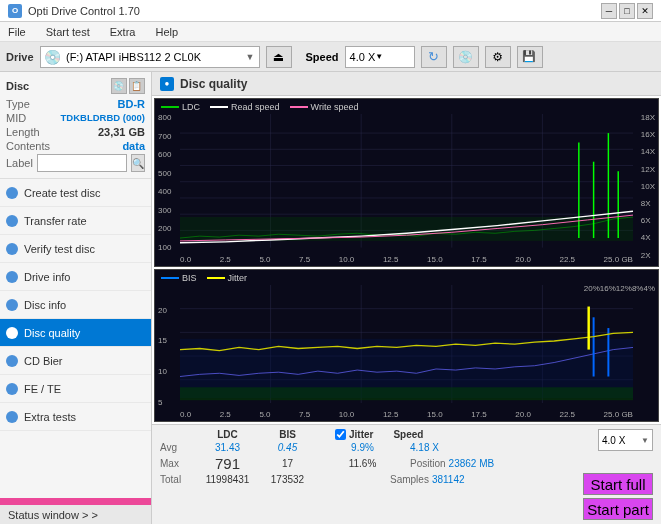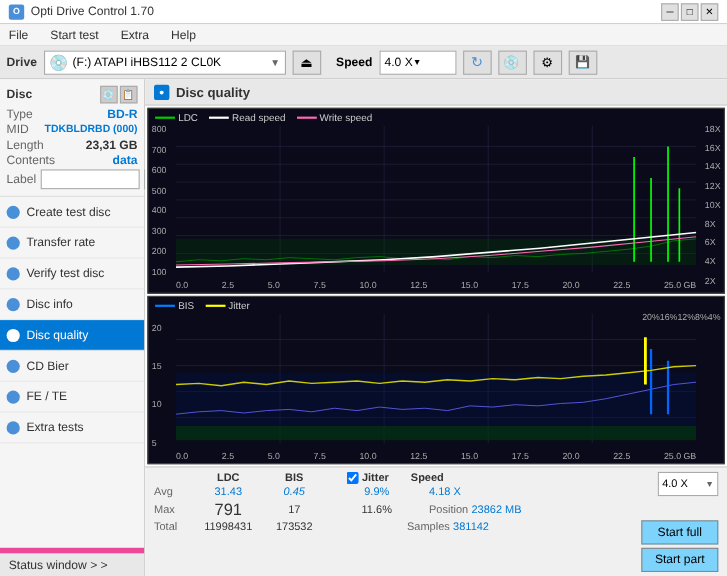--- a/index.html
+++ b/index.html
@@ -26,58 +26,58 @@
     .drive-select-arrow { font-size: 9px; color: #666; }
     .drive-eject-btn { width: 26px; height: 22px; border: 1px solid #aaa; background: #e0e0e0; cursor: pointer; display: flex; align-items: center; justify-content: center; font-size: 12px; }
     .speed-label { font-size: 11px; font-weight: bold; margin-left: 8px; }
     .speed-select { height: 22px; width: 70px; font-size: 11px; border: 1px solid #aaa; background: white; display: flex; align-items: center; padding: 0 4px; }
     .icon-btn { width: 26px; height: 22px; border: 1px solid #aaa; background: #e0e0e0; cursor: pointer; display: flex; align-items: center; justify-content: center; }
 
     
     .main-content { display: flex; height: calc(524px - 22px - 20px - 30px); }
 
     
-    .sidebar { width: 132px; background: #f5f5f5; border-right: 1px solid #ccc; display: flex; flex-direction: column; }
+    .sidebar { width: 152px; background: #f5f5f5; border-right: 1px solid #ccc; display: flex; flex-direction: column; }
     .disc-section { padding: 6px; border-bottom: 1px solid #ddd; }
     .disc-header { display: flex; align-items: center; justify-content: space-between; margin-bottom: 4px; }
     .disc-header-title { font-size: 11px; font-weight: bold; color: #333; }
     .disc-icon-area { display: flex; gap: 2px; }
     .disc-info-row { display: flex; justify-content: space-between; margin-bottom: 2px; }
     .disc-info-label { font-size: 11px; color: #666; }
     .disc-info-value { font-size: 11px; color: #0078d4; font-weight: bold; }
     .disc-info-value.black { color: #333; }
     .disc-label-row { display: flex; align-items: center; gap: 4px; margin-top: 2px; }
     .disc-label-input { height: 18px; width: 90px; border: 1px solid #aaa; background: white; font-size: 10px; padding: 0 2px; }
 
     
     .nav-items { flex: 1; }
     .nav-item { height: 28px; display: flex; align-items: center; padding: 0 6px; cursor: pointer; gap: 6px; border-bottom: 1px solid #e8e8e8; }
     .nav-item.active { background: #0078d4; }
     .nav-item.active .nav-label { color: white; }
     .nav-label { font-size: 11px; color: #333; }
     .nav-icon-circle { width: 14px; height: 14px; border-radius: 50%; background: #4a90d9; display: flex; align-items: center; justify-content: center; }
 
     
-    .status-window-btn { height: 26px; display: flex; align-items: center; padding: 0 8px; cursor: pointer; border-top: 5px solid #ec4899; font-size: 11px; color: #333; gap: 2px; background: #e8e8e8; }
+    .status-window-btn { height: 26px; display: flex; align-items: center; padding: 0 8px; cursor: pointer; border-top: 7px solid #ec4899; font-size: 11px; color: #333; gap: 2px; background: #e8e8e8; }
 
     
     .main-panel { flex: 1; display: flex; flex-direction: column; background: #fff; }
     .panel-header { background: #e8e8e8; height: 24px; display: flex; align-items: center; padding: 0 8px; border-bottom: 1px solid #ccc; gap: 6px; }
     .panel-header-icon { width: 14px; height: 14px; background: #0078d4; border-radius: 2px; display: flex; align-items: center; justify-content: center; color: white; font-size: 8px; }
     .panel-title { font-size: 12px; font-weight: bold; color: #333; }
 
     
     .charts-container { flex: 1; display: flex; flex-direction: column; padding: 0; }
     .chart-area { flex: 1; position: relative; background: #1a1a2e; border: 1px solid #444; margin: 2px; }
     .chart-legend { position: absolute; top: 2px; left: 4px; display: flex; gap: 8px; z-index: 2; }
 
     
     .bottom-controls { height: 95px; background: #f0f0f0; border-top: 1px solid #ccc; padding: 4px 6px; }
     .start-buttons { display: flex; flex-direction: column; gap: 3px; }
-    .start-btn { width: 70px; height: 22px; font-size: 11px; border: 1px solid #888; background: #7dd3fc; cursor: pointer; display: flex; align-items: center; justify-content: center; }
+    .start-btn { width: 70px; height: 22px; font-size: 15px; border: 1px solid #888; background: #d946ef; cursor: pointer; display: flex; align-items: center; justify-content: center; }
 
     
     .speed-select-box { height: 22px; width: 55px; border: 1px solid #aaa; background: white; font-size: 10px; display: flex; align-items: center; justify-content: space-between; padding: 0 3px; }
     .combo-arrow { font-size: 8px; color: #666; }
   </style>
 </head>
 <body>
 
 <div class="title-bar">
   <div class="title-bar-left">
@@ -157,20 +157,24 @@
         <div class="nav-icon-circle" style="background:#4a90d9;width:12px;height:12px;border-radius:50%;"></div>
         <span class="nav-label">Create test disc</span>
       </div>
       <div class="nav-item">
         <div class="nav-icon-circle" style="background:#4a90d9;width:12px;height:12px;border-radius:50%;"></div>
         <span class="nav-label">Transfer rate</span>
       </div>
       <div class="nav-item">
         <div class="nav-icon-circle" style="background:#4a90d9;width:12px;height:12px;border-radius:50%;"></div>
         <span class="nav-label">Verify test disc</span>
+      </div>
+      <div class="nav-item">
+        <div class="nav-icon-circle" style="background:#4a90d9;width:12px;height:12px;border-radius:50%;"></div>
+        <span class="nav-label">Drive info</span>
       </div>
       <div class="nav-item">
         <div class="nav-icon-circle" style="background:#4a90d9;width:12px;height:12px;border-radius:50%;"></div>
         <span class="nav-label">Disc info</span>
       </div>
       <div class="nav-item active" style="background:#0078d4;">
         <div class="nav-icon-circle" style="background:#fff;width:12px;height:12px;border-radius:50%;"></div>
         <span class="nav-label" style="color:white;">Disc quality</span>
       </div>
       <div class="nav-item">
@@ -297,21 +301,21 @@
         </div>
 
         <div style="position:absolute;right:3px;top:0;bottom:0;display:flex;justify-content:space-between;padding:14px 0 14px;">
           <span style="font-size:8px;color:#aaa;">20%</span>
           <span style="font-size:8px;color:#aaa;">16%</span>
           <span style="font-size:8px;color:#aaa;">12%</span>
           <span style="font-size:8px;color:#aaa;">8%</span>
           <span style="font-size:8px;color:#aaa;">4%</span>
         </div>
 
-        <div style="position:absolute;left:3px;top:0;bottom:0;display:flex;flex-direction:column;justify-content:space-between;padding:24px 0 14px;">
+        <div style="position:absolute;left:3px;top:12px;bottom:0;display:flex;flex-direction:column;justify-content:space-between;padding:24px 0 14px;">
           <span style="font-size:8px;color:#aaa;">20</span>
           <span style="font-size:8px;color:#aaa;">15</span>
           <span style="font-size:8px;color:#aaa;">10</span>
           <span style="font-size:8px;color:#aaa;">5</span>
         </div>
 
         <svg style="position:absolute;left:25px;right:25px;top:15px;bottom:18px;width:calc(100% - 50px);height:calc(100% - 33px);" viewBox="0 0 460 110" preserveAspectRatio="none">
 
           <line x1="0" y1="22" x2="460" y2="22" stroke="#2a2a4a" stroke-width="0.5"></line>
           <line x1="0" y1="44" x2="460" y2="44" stroke="#2a2a4a" stroke-width="0.5"></line>

